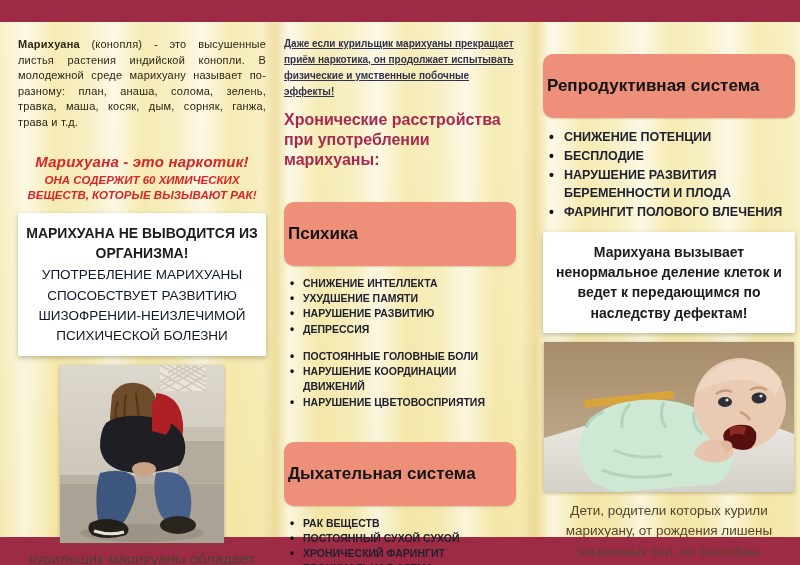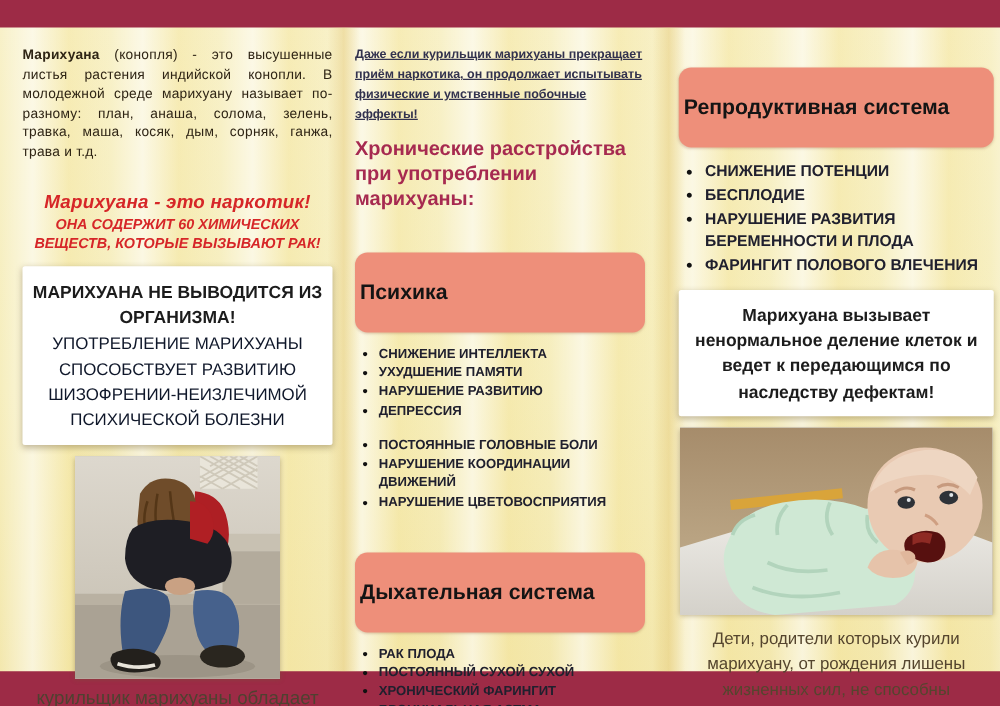--- a/index.html
+++ b/index.html
@@ -128,21 +128,21 @@
       <li>ПОСТОЯННЫЕ ГОЛОВНЫЕ БОЛИ</li>
           <li>НАРУШЕНИЕ КООРДИНАЦИИ ДВИЖЕНИЙ</li>
           <li>НАРУШЕНИЕ ЦВЕТОВОСПРИЯТИЯ</li>
         </ul>
     </div>
 
     <div class="sec">
       <div class="pill">Дыхательная система</div>
       <ul>
 
-      <li>РАК ПЛОДА</li>
+      <li>РАК ВЕЩЕСТВ</li>
           <li>ПОСТОЯННЫЙ СУХОЙ СУХОЙ</li>
           <li>ХРОНИЧЕСКИЙ ФАРИНГИТ</li>
           <li>БРОНХИАЛЬНАЯ АСТМА</li>
         </ul>
     </div>
   </div>
 
   <div class="panel panel-right">
     <div class="sec">
       <div class="pill">Репродуктивная система</div>

